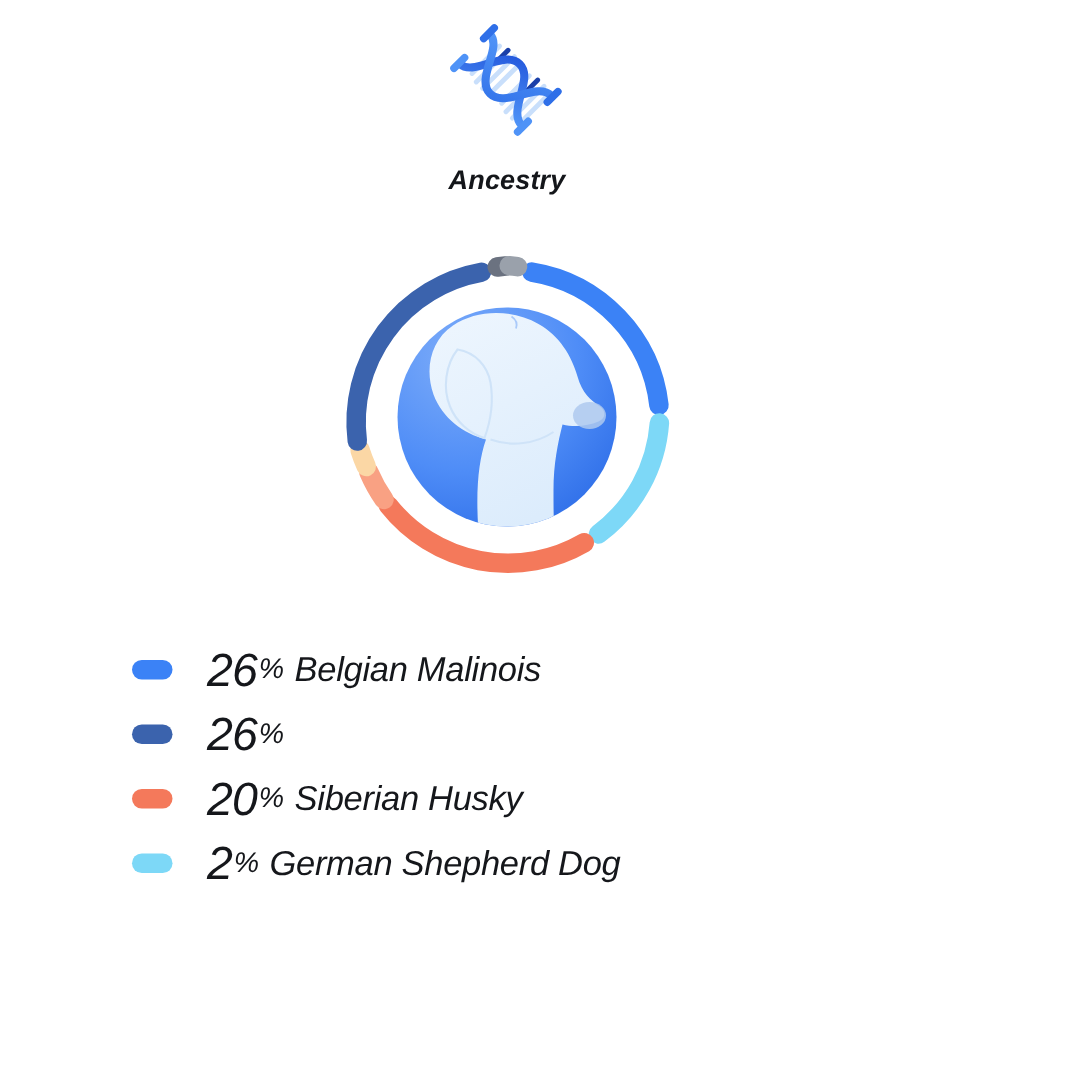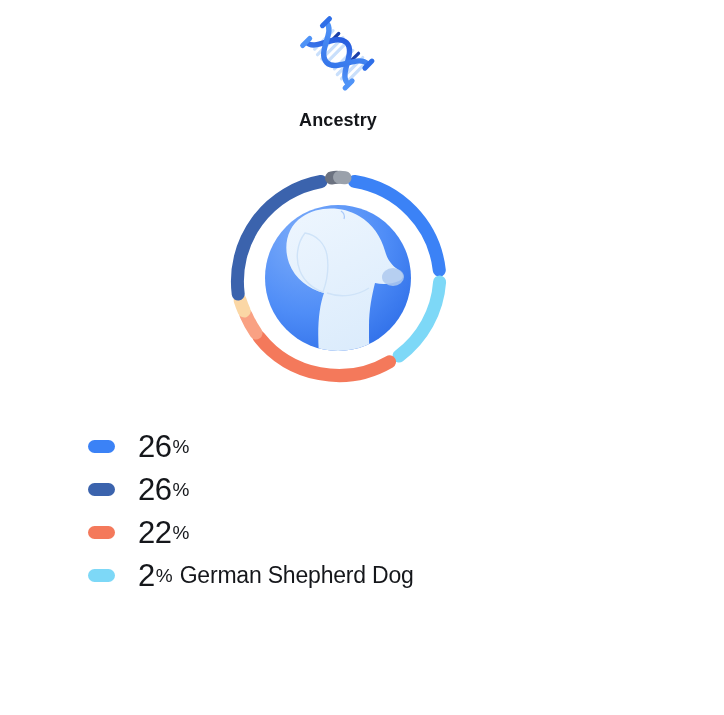--- a/index.html
+++ b/index.html
@@ -16,20 +16,21 @@
     -webkit-font-smoothing: antialiased;
   }
 
   .page {
     width: 676px;
     height: 715px;
     position: relative;
     display: flex;
     flex-direction: column;
     align-items: center;
+    font-style: italic;
   }
 
   
   .dna-wrap {
     margin-top: 6px;
     width: 96px;
     height: 96px;
     display: flex;
     align-items: center;
     justify-content: center;
@@ -230,32 +231,34 @@
     </svg>
   </div>
 
 
   <div class="legend">
 
     <div class="legend-row">
       <span class="legend-pill" style="background:#3b82f6"></span>
       <span class="legend-value">26</span>
       <span class="legend-pct">%</span>
+      <span class="legend-name">Belgian Malinois</span>
     </div>
 
     <div class="legend-row">
       <span class="legend-pill" style="background:#3b63ad"></span>
       <span class="legend-value">26</span>
       <span class="legend-pct">%</span>
     </div>
 
     <div class="legend-row">
       <span class="legend-pill" style="background:#f4795b"></span>
-      <span class="legend-value">22</span>
-      <span class="legend-pct">%</span>
+      <span class="legend-value">20</span>
+      <span class="legend-pct">%</span>
+      <span class="legend-name">Siberian Husky</span>
     </div>
 
     <div class="legend-row">
       <span class="legend-pill" style="background:#7dd8f7"></span>
       <span class="legend-value">2</span>
       <span class="legend-pct">%</span>
       <span class="legend-name">German Shepherd Dog</span>
     </div>
 
   </div>

